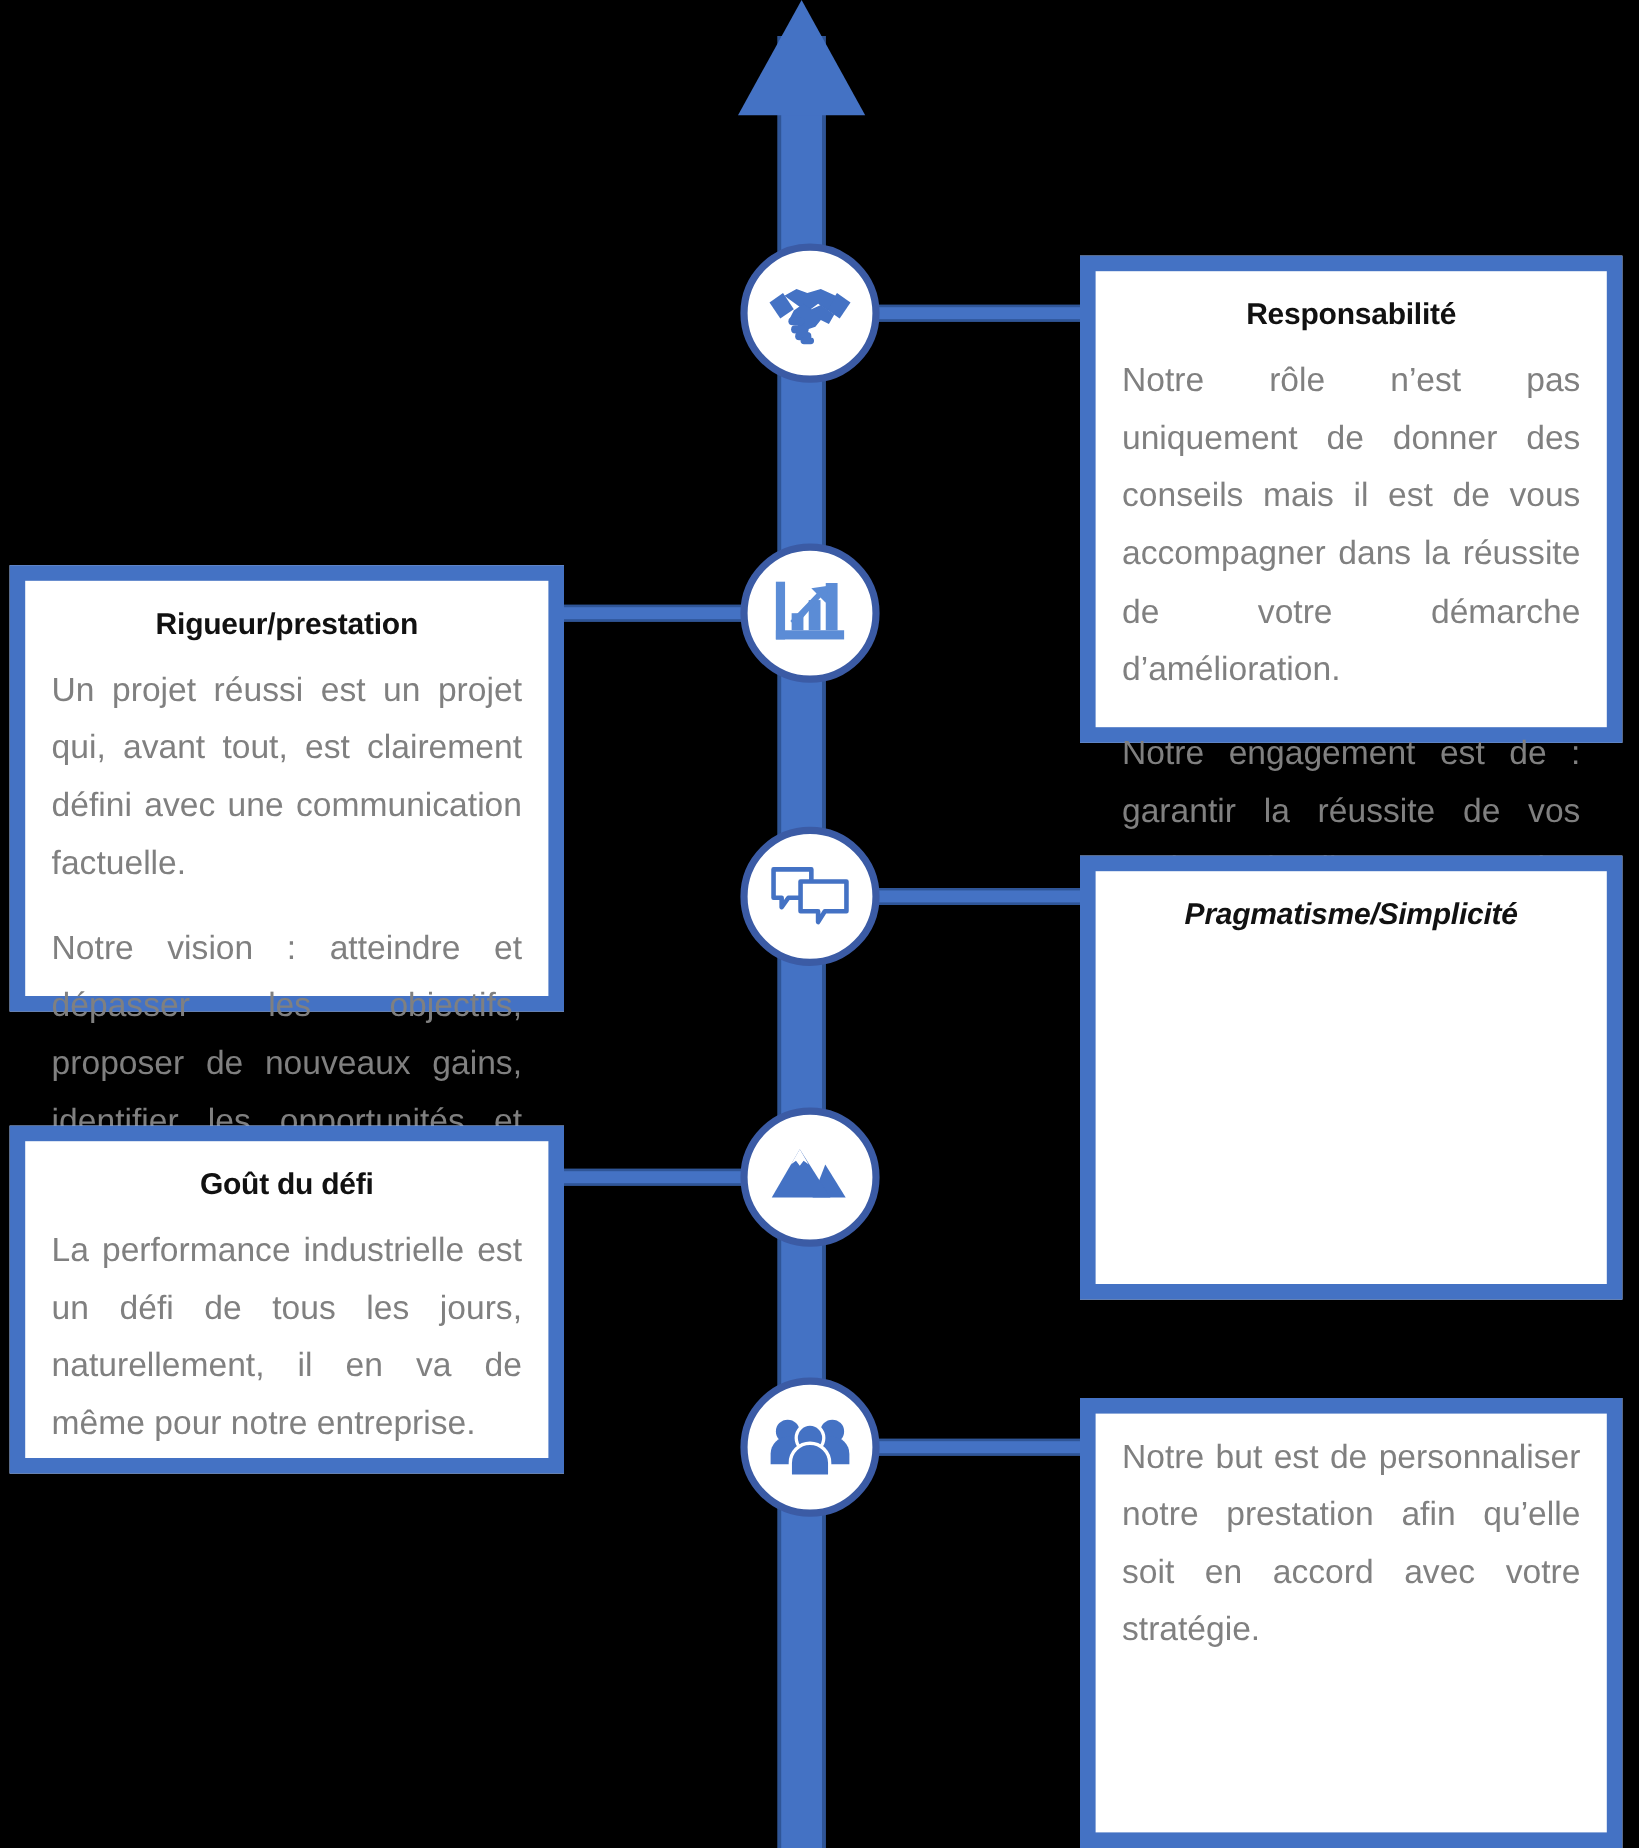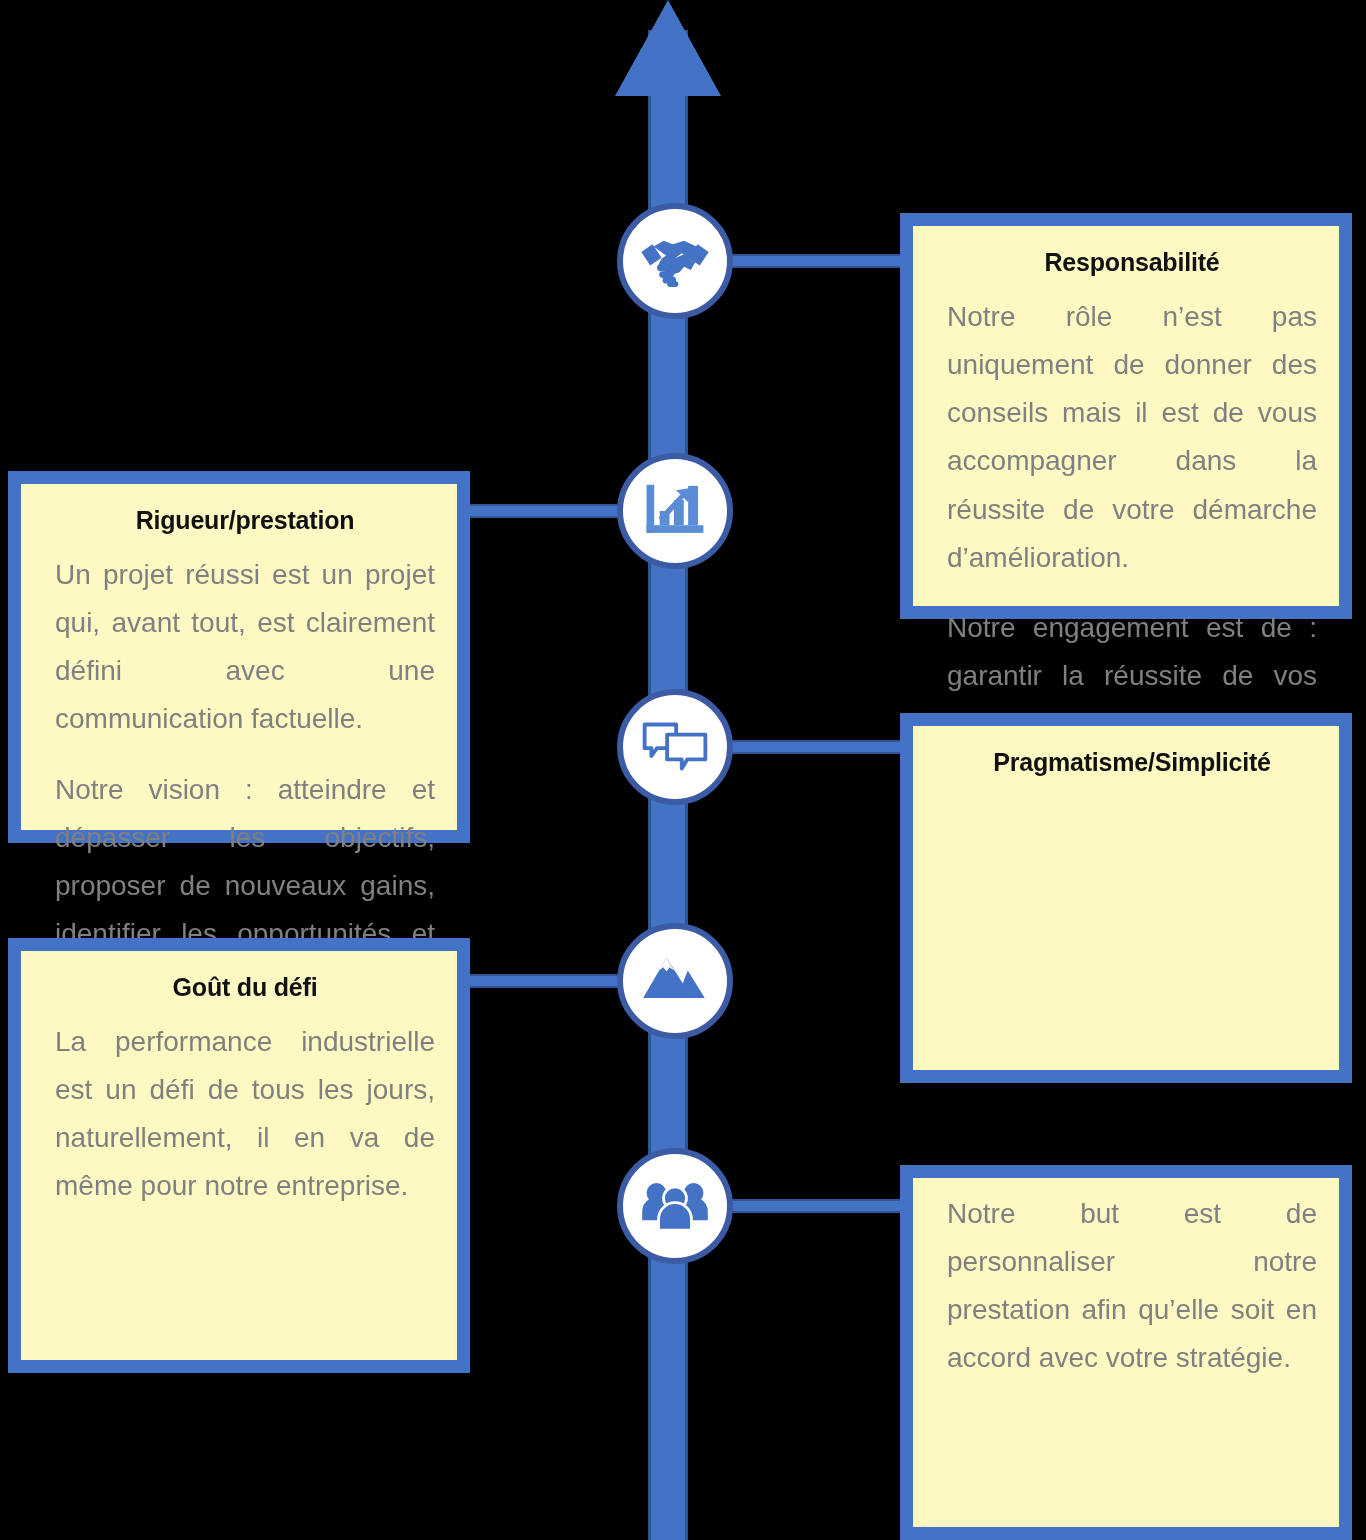--- a/index.html
+++ b/index.html
@@ -71,24 +71,24 @@
     display: flex;
     align-items: center;
     justify-content: center;
     z-index: 5;
   }
   .icon-node svg { display: block; }
 
   
   .card {
     position: absolute;
-    background: #fef9c3;
+    background: #ffffff;
     border: 13px solid #4472C4;
     box-sizing: border-box;
-    padding: 12px 22px 14px 34px;
+    padding: 12px 22px 14px 22px;
     z-index: 4;
   }
   .card-title {
     text-align: center;
     font-weight: bold;
     font-size: 25px;
     color: #111111;
     margin: 10px 0 16px 0;
     letter-spacing: -0.2px;
   }
@@ -98,22 +98,22 @@
     color: #808080;
     text-align: justify;
     margin: 0 0 22px 0;
     hyphens: none;
   }
   .card-para:last-child { margin-bottom: 0; }
 
   
   #card-responsabilite { left: 900px; top: 213px;  width: 452px; height: 406px; }
   #card-rigueur        { left: 8px;   top: 471px;  width: 462px; height: 372px; }
-  #card-pragmatisme    { left: 900px; top: 713px;  width: 452px; height: 370px; }
-  #card-gout           { left: 8px;   top: 938px;  width: 462px; height: 435px; }
+  #card-pragmatisme    { left: 900px; top: 713px;  width: 452px; height: 370px; font-style: italic; }
+  #card-gout           { left: 8px;   top: 938px;  width: 462px; height: 290px; }
   #card-adaptabilite   { left: 900px; top: 1165px; width: 452px; height: 375px; }
 
   
   #node-handshake { left: 617px; top: 203px; }
   #node-chart     { left: 617px; top: 453px; }
   #node-chat      { left: 617px; top: 689px; }
   #node-mountain  { left: 617px; top: 923px; }
   #node-people    { left: 617px; top: 1148px; }
 
   

